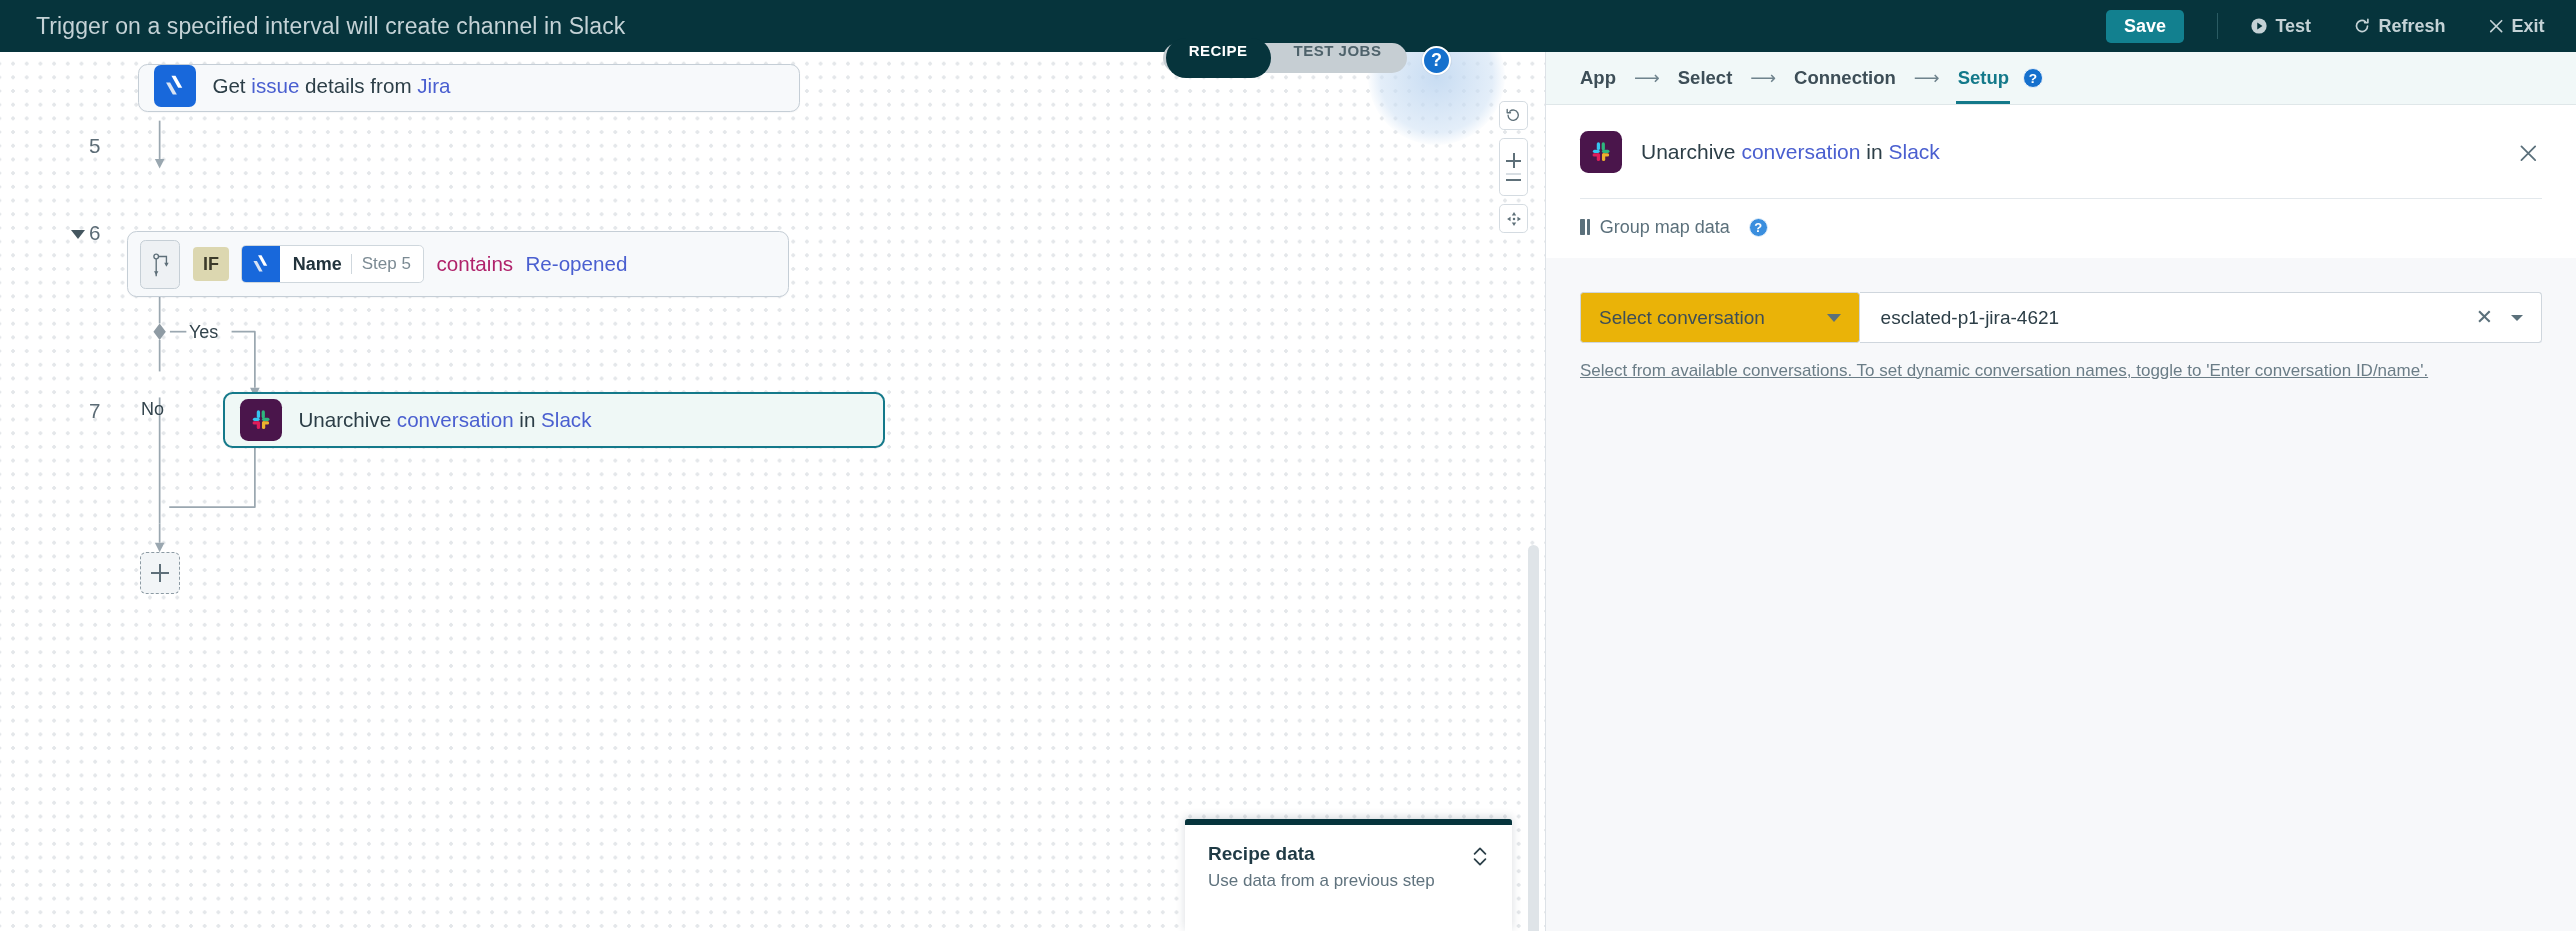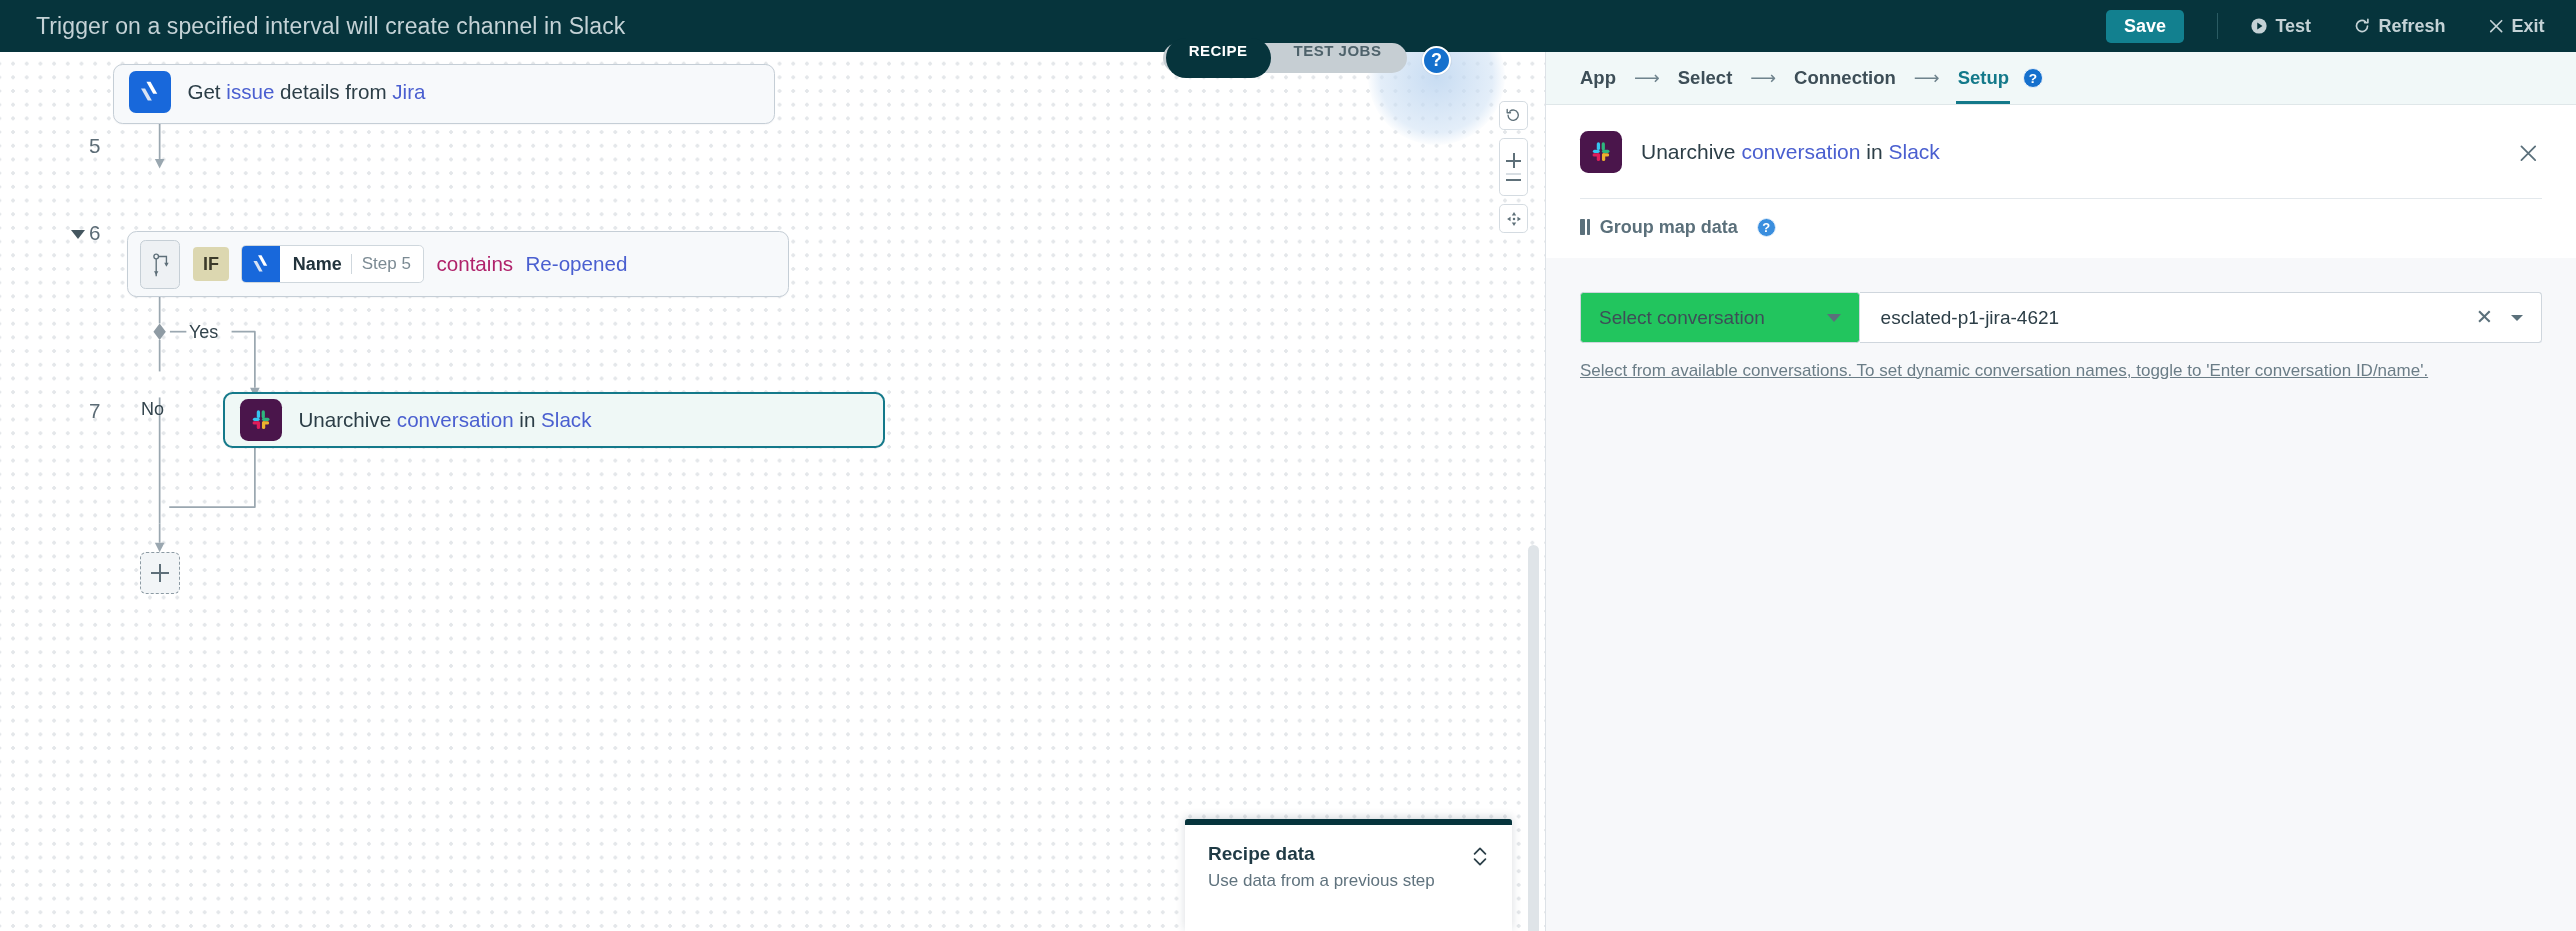--- a/index.html
+++ b/index.html
@@ -226,36 +226,36 @@
   }
   .rp-white { background: #ffffff; padding-bottom: 0; }
   .rp-divider { height: 0.7px; background: #e3e8ec; margin: 25px 34px 0 34px; }
   .groupmap {
     background: #ffffff; display: flex; align-items: center;
     padding: 18px 34px 20.6px 34px;
   }
   .gm-ico { display: flex; gap: 2.7px; margin-right: 9.6px; }
   .gm-bar { width: 4.8px; height: 16.4px; background: #5b707b; border-radius: 0.7px; }
   .gm-bar.thin { width: 2.7px; }
-  .gm-label { font-size: 18px; color: #5b707b; font-weight: bold; white-space: nowrap; }
+  .gm-label { font-size: 18px; color: #5b707b; font-weight: normal; white-space: nowrap; }
   .gm-help {
     width: 19px; height: 19px; border-radius: 50%; background: #3a8ede;
     color: #fff; font-size: 13px; font-weight: bold; margin-left: 19px;
     display: flex; align-items: center; justify-content: center; cursor: pointer;
     border: 1.4px solid #e1eefb;
   }
 
   .rp-body { padding: 34px 34px 0 34px; }
   .field-label {
     font-size: 19px; color: #2c3e47; font-weight: bold; margin-bottom: 16.4px;
   }
   .req { color: #e0502a; font-size: 16.4px; vertical-align: super; }
   .field-row { display: flex; align-items: stretch; }
   .select-box {
-    width: 280px; height: 51px; background: #22c55e; border: 1.4px solid #cfd6dd;
+    width: 280px; height: 51px; background: #eab308; border: 1.4px solid #cfd6dd;
     border-radius: 3.4px; display: flex; align-items: center; justify-content: space-between;
     padding: 0 18px; cursor: pointer; flex: 0 0 auto;
   }
   .select-txt { font-size: 19px; color: #3d4e57; white-space: nowrap; }
   .caret { width: 0; height: 0; border-left: 7.5px solid transparent; border-right: 7.5px solid transparent; border-top: 8.2px solid #5b707b; }
   .value-box {
     flex: 1 1 auto; height: 51px; background: #ffffff; border: 1.4px solid #cfd6dd;
     border-left: none; border-radius: 0 3.4px 3.4px 0;
     display: flex; align-items: center; padding: 0 18px 0 20.6px;
     justify-content: space-between; cursor: text;
@@ -330,21 +330,21 @@
       <path d="M233 420 L233 466" stroke="#9aa7b0" stroke-width="2.5" fill="none"></path>
       <path d="M233 504 L233 688" stroke="#9aa7b0" stroke-width="2.5" fill="none"></path>
 
       <path d="M372 576 L372 664 L247 664" stroke="#9aa7b0" stroke-width="2.5" fill="none" stroke-linejoin="round"></path>
 
       <path d="M233 688 L233 716" stroke="#9aa7b0" stroke-width="2.5" fill="none"></path>
       <path d="M233 730 L226 716 L240 716 Z" fill="#9aa7b0"></path>
     </svg>
 
     <div class="step-num" style="left:89px; top:84px;">5</div>
-    <div class="node" style="left:113px; top:12.3px; width:662px; height:60px; padding:0 0 4px 15px;">
+    <div class="node" style="left:138px; top:12.3px; width:662px; height:48px; padding:0 0 4px 15px;">
       <div class="jira-ico">
         <svg width="27" height="27" viewBox="0 0 40 40">
           <path d="M20 4 L30 22 L24 22 L14 4 Z" fill="#ffffff"></path>
           <path d="M12 14 L22 32 L16 32 L6 14 Z" fill="#d8e3f4"></path>
         </svg>
       </div>
       <div class="node-label" style="margin-left:16.4px;"><span>Get </span><span class="lnk">issue</span><span> details from </span><span class="lnk">Jira</span></div>
     </div>
 
     <div class="collapse-tri" style="left:71px; top:178px;"></div>

